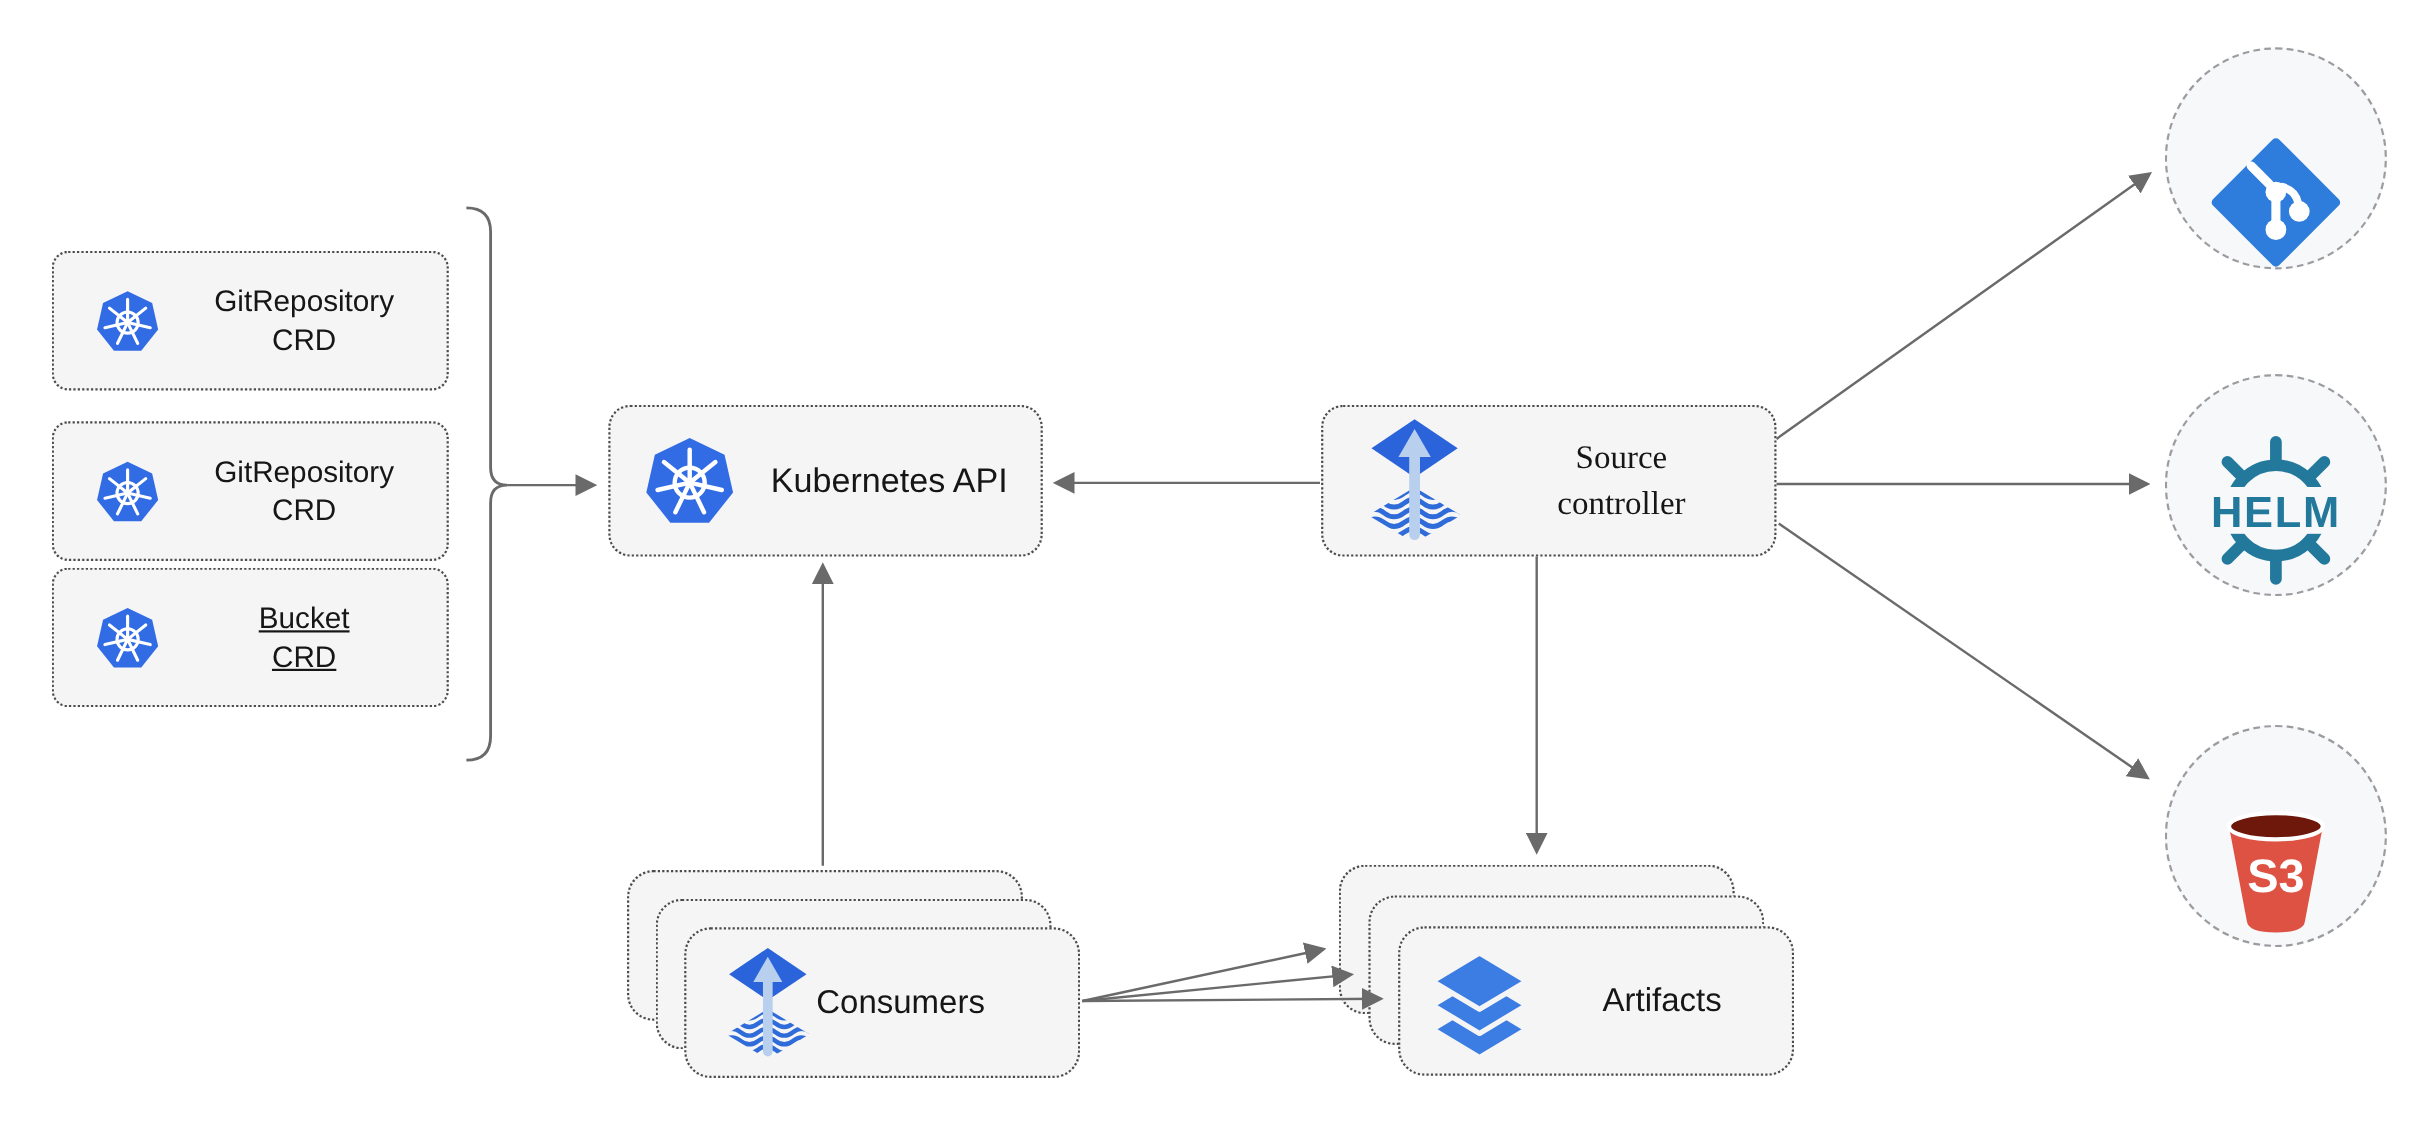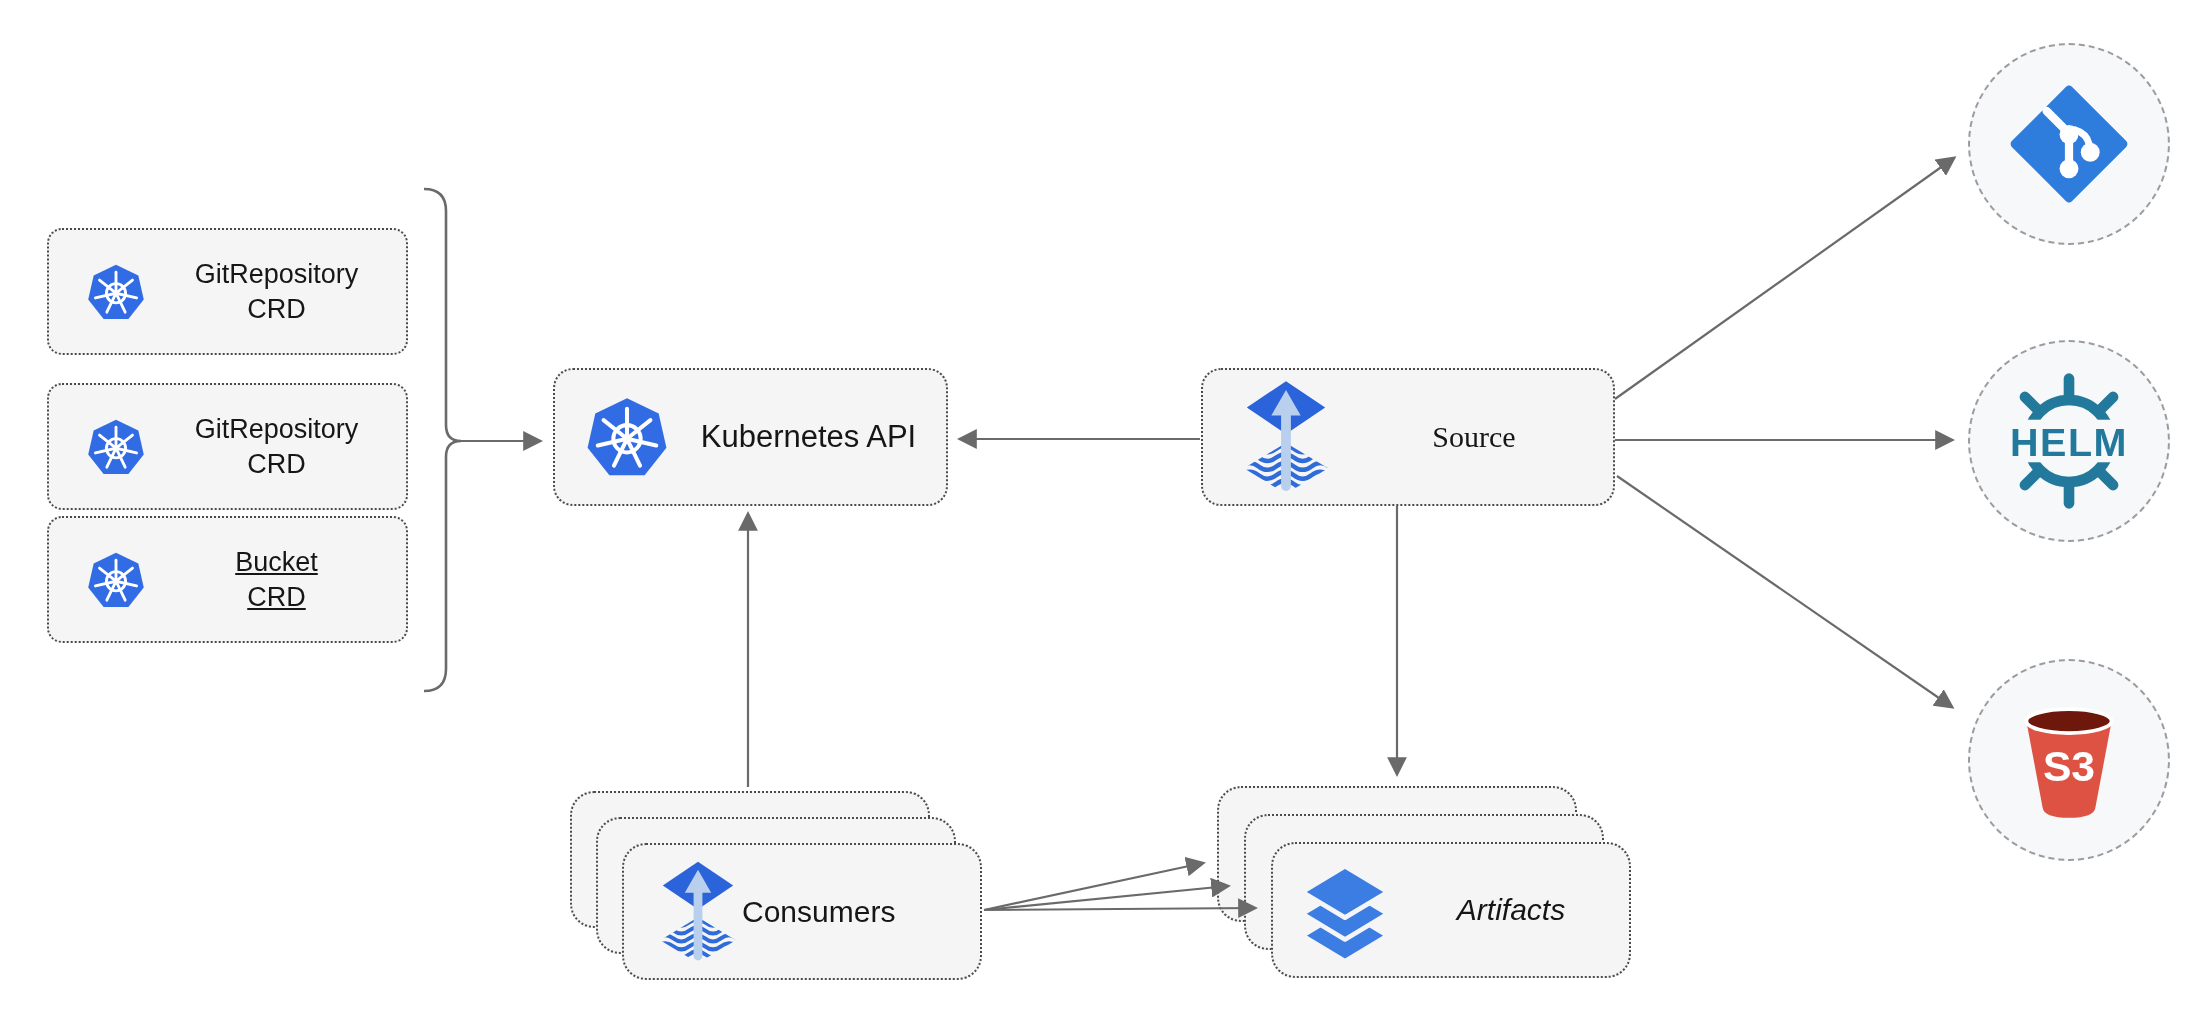--- a/index.html
+++ b/index.html
@@ -47,33 +47,33 @@
   .consumers-back  { left: 570px; top: 791px; width: 360px; height: 137px; }
   .consumers-mid   { left: 596px; top: 817px; width: 360px; height: 137px; }
   .consumers-front { left: 622px; top: 843px; width: 360px; height: 137px; }
   .consumers-front .icon-flux { width: 88px; height: 110px; margin-left: 30px; flex: 0 0 auto; }
   .consumers-front .label { flex: 1; text-align: left; font-size: 30px; }
 
   .artifacts-back  { left: 1217px; top: 786px; width: 360px; height: 136px; }
   .artifacts-mid   { left: 1244px; top: 814px; width: 360px; height: 136px; }
   .artifacts-front { left: 1271px; top: 842px; width: 360px; height: 136px; }
   .artifacts-front .icon-layers { width: 96px; height: 114px; margin-left: 24px; flex: 0 0 auto; }
-  .artifacts-front .label { flex: 1; text-align: center; font-size: 30px; font-style: italic; }
+  .artifacts-front .label { flex: 1; text-align: center; font-size: 30px; }
 
   .circle {
     position: absolute;
     left: 1968px;
     width: 202px;
     height: 202px;
     box-sizing: border-box;
     border: 2.5px dashed #9c9ca0;
     border-radius: 50%;
     background: #f7f8f9;
     display: flex;
-    align-items: center;
+    align-items: flex-end;
     justify-content: center;
   }
   .circle-git  { top: 43px; }
   .circle-helm { top: 340px; }
   .circle-s3   { top: 659px; }
   .circle-git .icon-git { width: 118px; height: 118px; }
   .circle-helm .icon-helm { width: 152px; height: 152px; }
   .circle-s3 .icon-s3 { width: 126px; height: 138px; }
 
   .two-line span { display: block; }
@@ -160,20 +160,21 @@
       </svg>
     <div class="label">Kubernetes API</div>
   </div>
 
   <div class="node src-box">
     <svg class="icon-flux">
         <use href="#sym-flux"></use>
       </svg>
     <div class="label two-line">
       <span>Source</span>
+      <span>controller</span>
     </div>
   </div>
 
   <div class="node stack consumers-back"></div>
   <div class="node stack consumers-mid"></div>
   <div class="node stack consumers-front">
     <svg class="icon-flux">
         <use href="#sym-flux"></use>
       </svg>
     <div class="label">Consumers</div>

